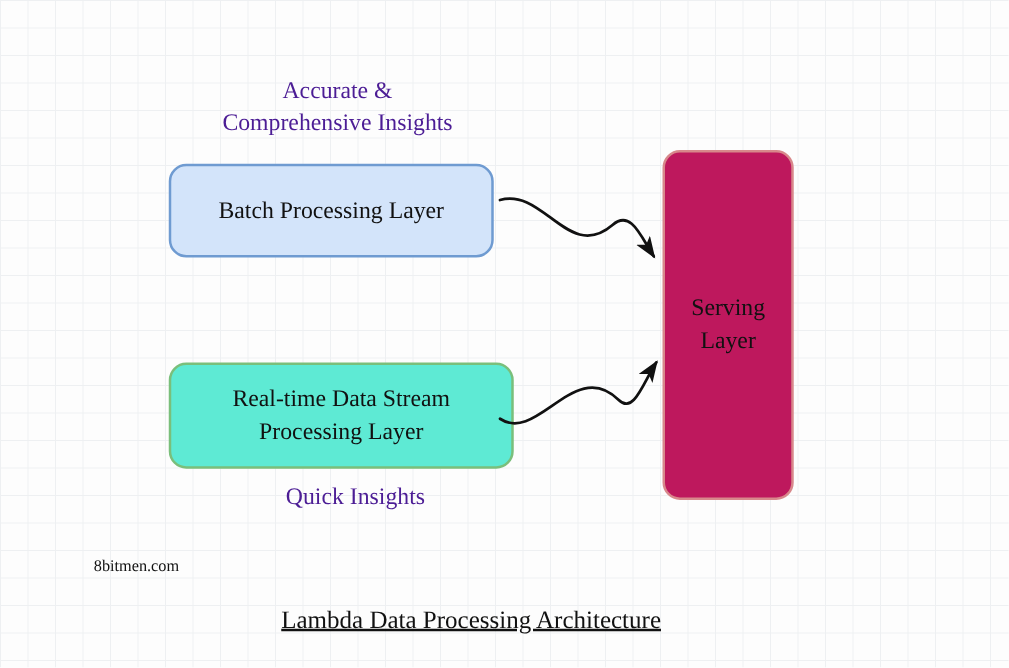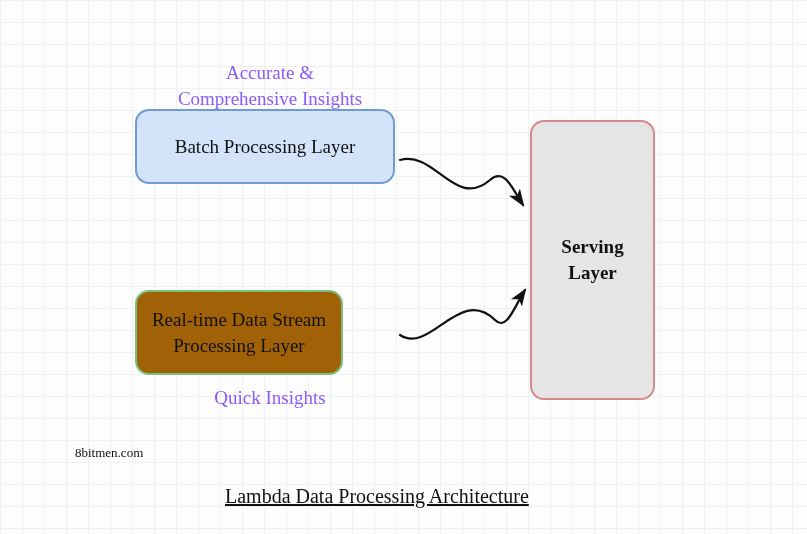--- a/index.html
+++ b/index.html
@@ -26,52 +26,51 @@
       align-items: center;
       justify-content: center;
       text-align: center;
       font-size: 19px;
       color: #111;
       padding: 8px 14px;
       line-height: 1.35;
     }
     .batch-box {
       left: 135px;
-      top: 109px;
+      top: 131px;
       width: 260px;
       height: 75px;
       background: #d3e4fa;
       border: 2px solid #6f9bd1;
     }
     .stream-box {
       left: 135px;
       top: 290px;
-      width: 208px;
+      width: 276px;
       height: 85px;
-      background: #a16207;
+      background: #5eead4;
       border: 2px solid #7abf7b;
     }
     .serving-box {
       left: 530px;
       top: 120px;
-      width: 125px;
+      width: 105px;
       height: 280px;
-      background: #e5e5e5;
+      background: #be185d;
       border: 2px solid #d8888b;
-      font-weight: bold;
     }
     .label {
       position: absolute;
       font-size: 19px;
-      color: #8b5cf6;
+      color: #4c1d95;
       text-align: center;
       line-height: 1.35;
     }
     .label-accurate { left: 160px; top: 60px; width: 220px; }
-    .label-quick { left: 200px; top: 385px; width: 140px; }
+    .label-quick { left: 200px; top: 385px; width: 140px; text-align: right; }
     .watermark {
       position: absolute;
       left: 75px;
       top: 445px;
       font-size: 13px;
       color: #111;
     }
     .diagram-title {
       position: absolute;
       left: 225px;

